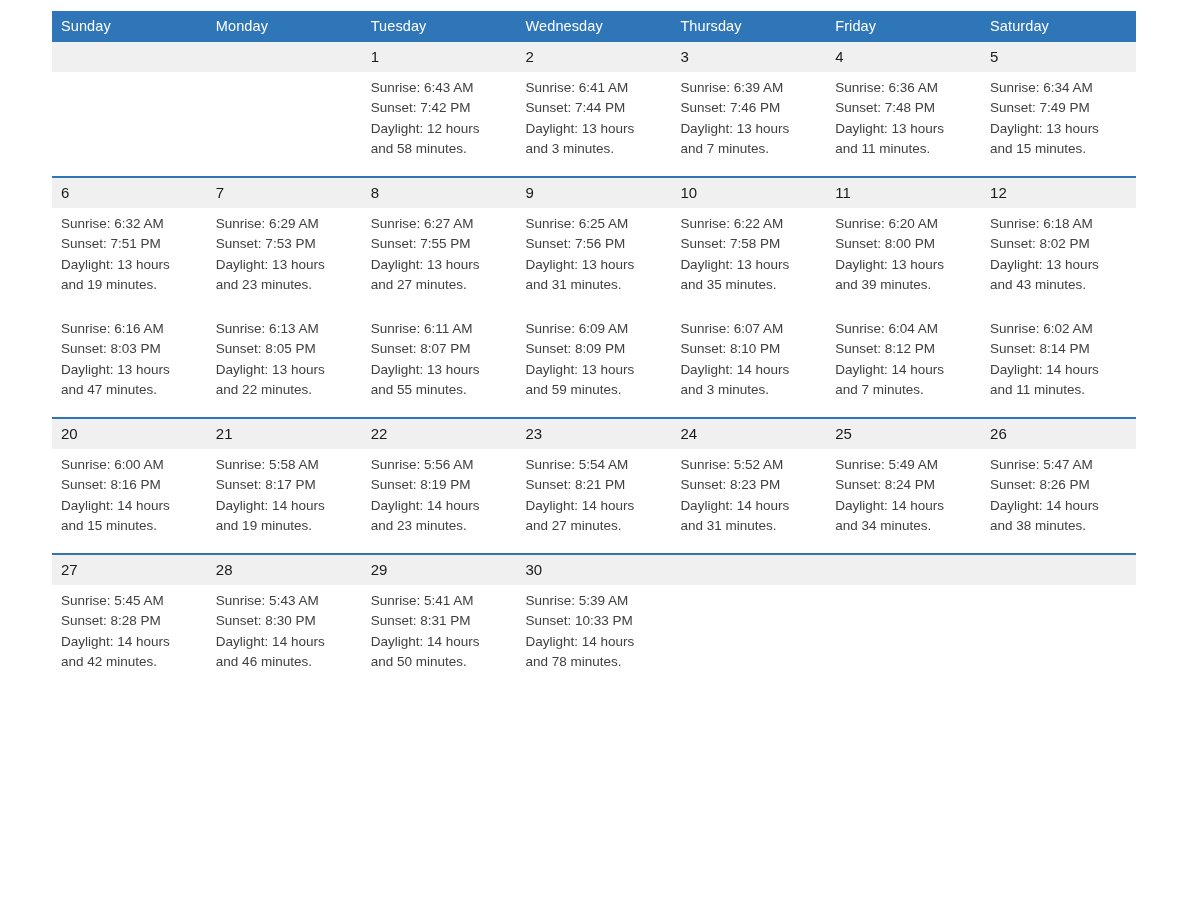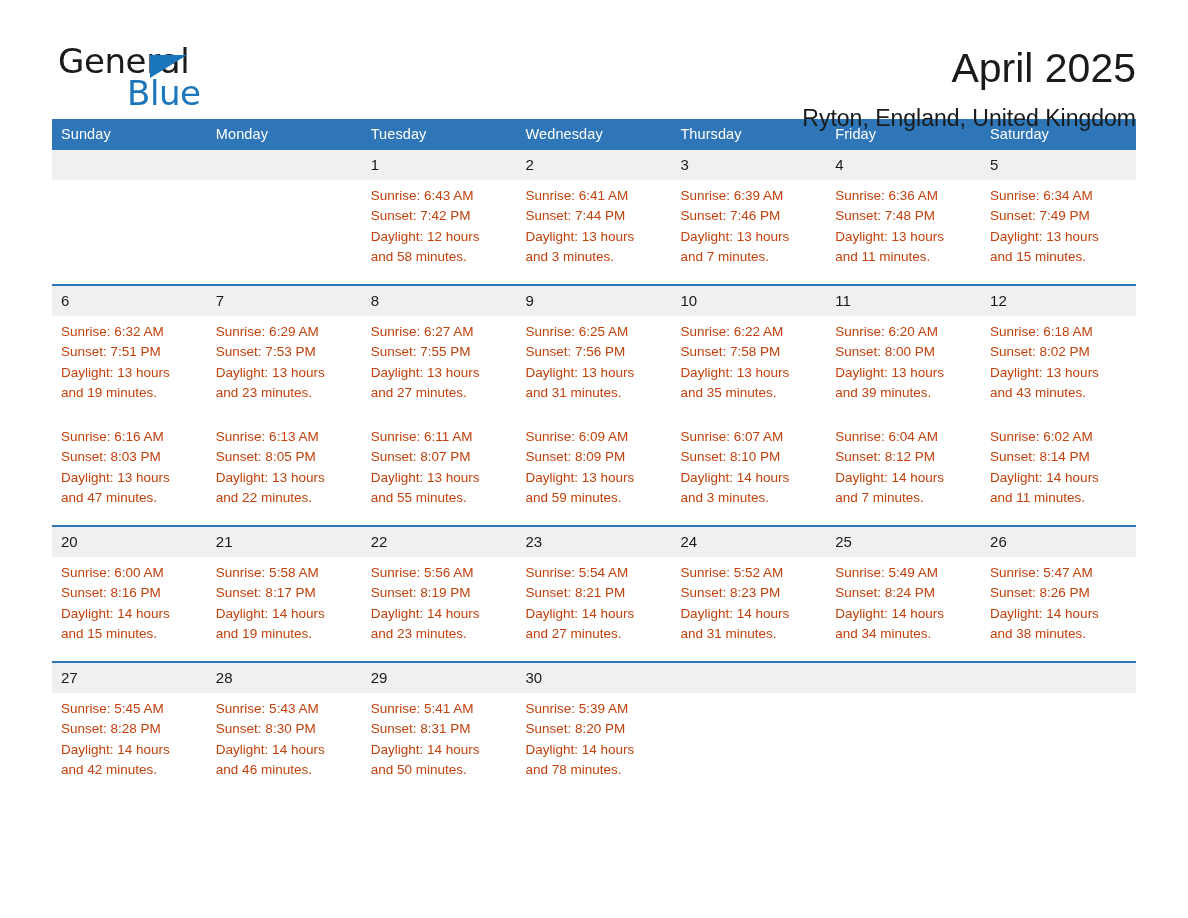--- a/index.html
+++ b/index.html
@@ -127,47 +127,33 @@
     border-top: 2px solid #2e76b8;
     line-height: 20px;
   }
   .week-row.first-week .daynum-cell {
     border-top: none;
   }
 
   .week-row .info-cell {
     background: #ffffff;
     font-size: 13.5px;
-    color: #c2410c;
+    color: #404040;
     padding: 6px 10px 14px 9px;
     vertical-align: top;
     line-height: 20.3px;
     height: 105px;
   }
   .info-cell .line { white-space: nowrap; }
 </style>
 </head>
 <body>
 
 <div class="page">
 
-  <div class="top-bar">
-
-    <div class="brand">
-      <span class="brand-line1">General</span>
-      <span class="brand-tri"></span>
-      <span class="brand-line2">Blue</span>
-    </div>
-
-    <div class="title-block">
-      <div class="cal-title">April 2025</div>
-      <div class="cal-subtitle">Ryton, England, United Kingdom</div>
-    </div>
-
-  </div>
 
   <table class="calendar">
     <colgroup>
       <col>
         <col>
         <col>
         <col>
         <col>
         <col>
         <col>
@@ -415,21 +401,21 @@
           <div class="line">and 46 minutes.</div>
         </td>
         <td class="info-cell">
           <div class="line">Sunrise: 5:41 AM</div>
           <div class="line">Sunset: 8:31 PM</div>
           <div class="line">Daylight: 14 hours</div>
           <div class="line">and 50 minutes.</div>
         </td>
         <td class="info-cell">
           <div class="line">Sunrise: 5:39 AM</div>
-          <div class="line">Sunset: 8:20 PM</div>
+          <div class="line">Sunset: 10:33 PM</div>
           <div class="line">Daylight: 14 hours</div>
           <div class="line">and 78 minutes.</div>
         </td>
         <td class="info-cell">
           <div class="line"></div>
           <div class="line"></div>
           <div class="line"></div>
           <div class="line"></div>
         </td>
         <td class="info-cell">

